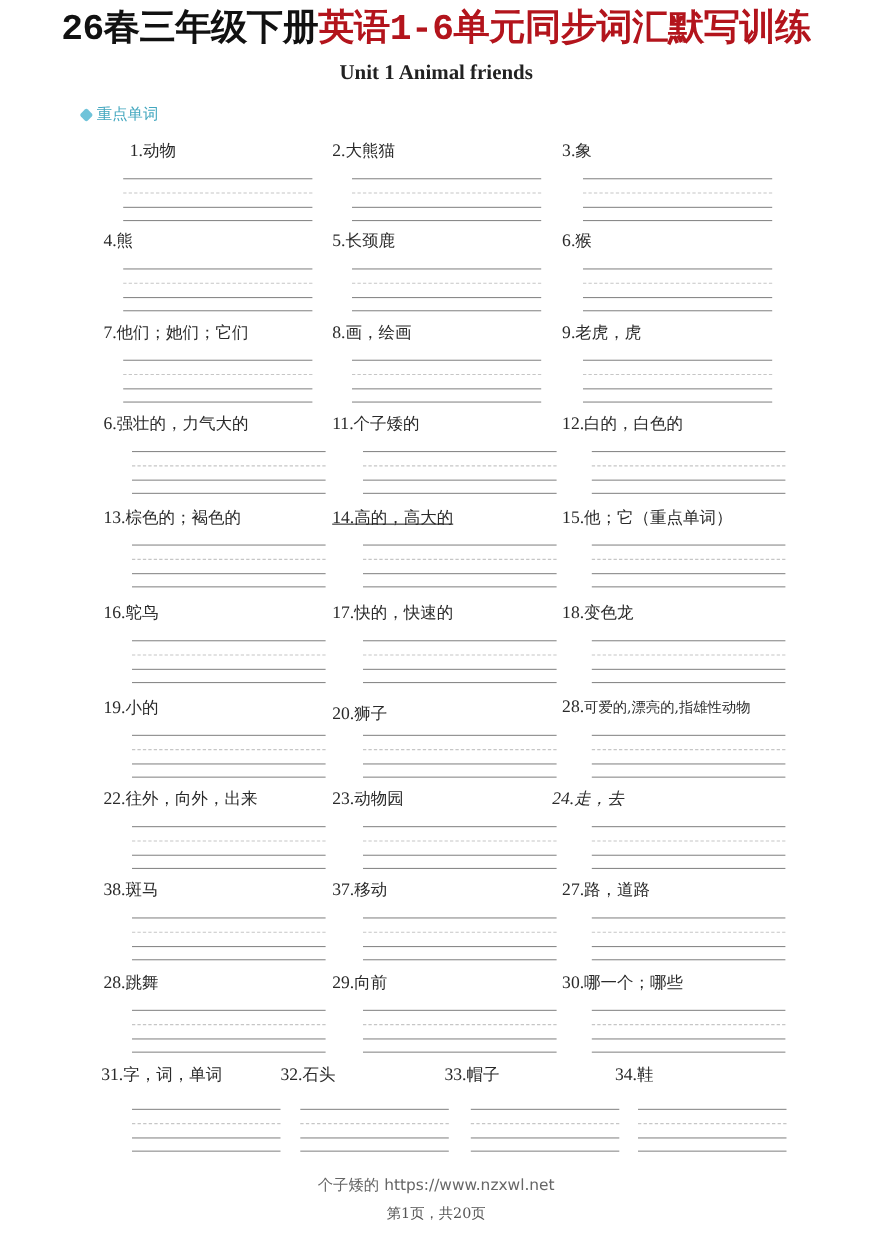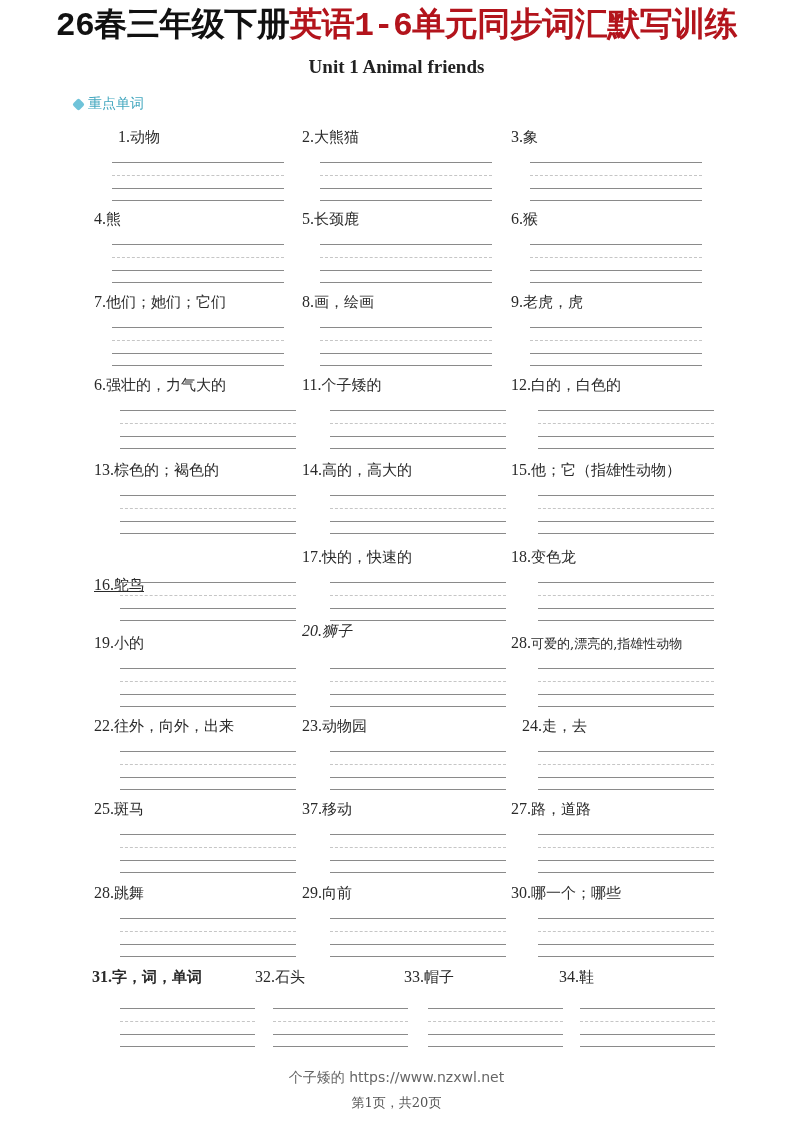--- a/index.html
+++ b/index.html
@@ -147,39 +147,39 @@
     <div class="item" style="left: 0px; top: 0px;">
       <div class="label" style="left: 94px; top: 461px;"><span class="num">13.</span><span>棕色的；褐色的</span></div>
       <div class="lines" style="left: 120px; top: 495px; width: 176px; height: 40px;">
         <div class="ln" style="top: 0px;"></div>
         <div class="ln dash" style="top: 13px;"></div>
         <div class="ln" style="top: 26px;"></div>
         <div class="ln" style="top: 38px;"></div>
       </div>
     </div>
     <div class="item" style="left: 0px; top: 0px;">
-      <div class="label" style="left: 302px; top: 461px;"><span class="num">14.</span><span>高的，高大的</span></div>
+      <div class="label" style="left: 302px; top: 461px; text-decoration: underline;"><span class="num">14.</span><span>高的，高大的</span></div>
       <div class="lines" style="left: 330px; top: 495px; width: 176px; height: 40px;">
         <div class="ln" style="top: 0px;"></div>
         <div class="ln dash" style="top: 13px;"></div>
         <div class="ln" style="top: 26px;"></div>
         <div class="ln" style="top: 38px;"></div>
       </div>
     </div>
     <div class="item" style="left: 0px; top: 0px;">
-      <div class="label" style="left: 511px; top: 461px;"><span class="num">15.</span><span>他；它（指雄性动物）</span></div>
+      <div class="label" style="left: 511px; top: 461px;"><span class="num">15.</span><span>他；它（重点单词）</span></div>
       <div class="lines" style="left: 538px; top: 495px; width: 176px; height: 40px;">
         <div class="ln" style="top: 0px;"></div>
         <div class="ln dash" style="top: 13px;"></div>
         <div class="ln" style="top: 26px;"></div>
         <div class="ln" style="top: 38px;"></div>
       </div>
     </div>
     <div class="item" style="left: 0px; top: 0px;">
-      <div class="label" style="left: 94px; top: 576px; text-decoration: underline;"><span class="num">16.</span><span>鸵鸟</span></div>
+      <div class="label" style="left: 94px; top: 548px;"><span class="num">16.</span><span>鸵鸟</span></div>
       <div class="lines" style="left: 120px; top: 582px; width: 176px; height: 40px;">
         <div class="ln" style="top: 0px;"></div>
         <div class="ln dash" style="top: 13px;"></div>
         <div class="ln" style="top: 26px;"></div>
         <div class="ln" style="top: 38px;"></div>
       </div>
     </div>
     <div class="item" style="left: 0px; top: 0px;">
       <div class="label" style="left: 302px; top: 548px;"><span class="num">17.</span><span>快的，快速的</span></div>
       <div class="lines" style="left: 330px; top: 582px; width: 176px; height: 40px;">
@@ -201,21 +201,21 @@
     <div class="item" style="left: 0px; top: 0px;">
       <div class="label" style="left: 94px; top: 634px;"><span class="num">19.</span><span>小的</span></div>
       <div class="lines" style="left: 120px; top: 668px; width: 176px; height: 40px;">
         <div class="ln" style="top: 0px;"></div>
         <div class="ln dash" style="top: 13px;"></div>
         <div class="ln" style="top: 26px;"></div>
         <div class="ln" style="top: 38px;"></div>
       </div>
     </div>
     <div class="item" style="left: 0px; top: 0px;">
-      <div class="label" style="left: 302px; top: 622px; font-style: italic;"><span class="num">20.</span><span>狮子</span></div>
+      <div class="label" style="left: 302px; top: 640px;"><span class="num">20.</span><span>狮子</span></div>
       <div class="lines" style="left: 330px; top: 668px; width: 176px; height: 40px;">
         <div class="ln" style="top: 0px;"></div>
         <div class="ln dash" style="top: 13px;"></div>
         <div class="ln" style="top: 26px;"></div>
         <div class="ln" style="top: 38px;"></div>
       </div>
     </div>
     <div class="item" style="left: 0px; top: 0px;">
       <div class="label small" style="left: 511px; top: 634px;"><span class="num">28.</span><span>可爱的,漂亮的,指雄性动物</span></div>
       <div class="lines" style="left: 538px; top: 668px; width: 176px; height: 40px;">
@@ -237,30 +237,30 @@
     <div class="item" style="left: 0px; top: 0px;">
       <div class="label" style="left: 302px; top: 717px;"><span class="num">23.</span><span>动物园</span></div>
       <div class="lines" style="left: 330px; top: 751px; width: 176px; height: 40px;">
         <div class="ln" style="top: 0px;"></div>
         <div class="ln dash" style="top: 13px;"></div>
         <div class="ln" style="top: 26px;"></div>
         <div class="ln" style="top: 38px;"></div>
       </div>
     </div>
     <div class="item" style="left: 0px; top: 0px;">
-      <div class="label" style="left: 522px; top: 717px;"><span class="num">24.</span><span>走，去</span></div>
+      <div class="label" style="left: 502px; top: 717px; font-style: italic;"><span class="num">24.</span><span>走，去</span></div>
       <div class="lines" style="left: 538px; top: 751px; width: 176px; height: 40px;">
         <div class="ln" style="top: 0px;"></div>
         <div class="ln dash" style="top: 13px;"></div>
         <div class="ln" style="top: 26px;"></div>
         <div class="ln" style="top: 38px;"></div>
       </div>
     </div>
     <div class="item" style="left: 0px; top: 0px;">
-      <div class="label" style="left: 94px; top: 800px;"><span class="num">25.</span><span>斑马</span></div>
+      <div class="label" style="left: 94px; top: 800px;"><span class="num">38.</span><span>斑马</span></div>
       <div class="lines" style="left: 120px; top: 834px; width: 176px; height: 40px;">
         <div class="ln" style="top: 0px;"></div>
         <div class="ln dash" style="top: 13px;"></div>
         <div class="ln" style="top: 26px;"></div>
         <div class="ln" style="top: 38px;"></div>
       </div>
     </div>
     <div class="item" style="left: 0px; top: 0px;">
       <div class="label" style="left: 302px; top: 800px;"><span class="num">37.</span><span>移动</span></div>
       <div class="lines" style="left: 330px; top: 834px; width: 176px; height: 40px;">
@@ -300,21 +300,21 @@
     <div class="item" style="left: 0px; top: 0px;">
       <div class="label" style="left: 511px; top: 884px;"><span class="num">30.</span><span>哪一个；哪些</span></div>
       <div class="lines" style="left: 538px; top: 918px; width: 176px; height: 40px;">
         <div class="ln" style="top: 0px;"></div>
         <div class="ln dash" style="top: 13px;"></div>
         <div class="ln" style="top: 26px;"></div>
         <div class="ln" style="top: 38px;"></div>
       </div>
     </div>
     <div class="item" style="left: 0px; top: 0px;">
-      <div class="label" style="left: 92px; top: 968px; font-weight: bold;"><span class="num">31.</span><span>字，词，单词</span></div>
+      <div class="label" style="left: 92px; top: 968px;"><span class="num">31.</span><span>字，词，单词</span></div>
       <div class="lines" style="left: 120px; top: 1008px; width: 135px; height: 40px;">
         <div class="ln" style="top: 0px;"></div>
         <div class="ln dash" style="top: 13px;"></div>
         <div class="ln" style="top: 26px;"></div>
         <div class="ln" style="top: 38px;"></div>
       </div>
     </div>
     <div class="item" style="left: 0px; top: 0px;">
       <div class="label" style="left: 255px; top: 968px;"><span class="num">32.</span><span>石头</span></div>
       <div class="lines" style="left: 273px; top: 1008px; width: 135px; height: 40px;">

